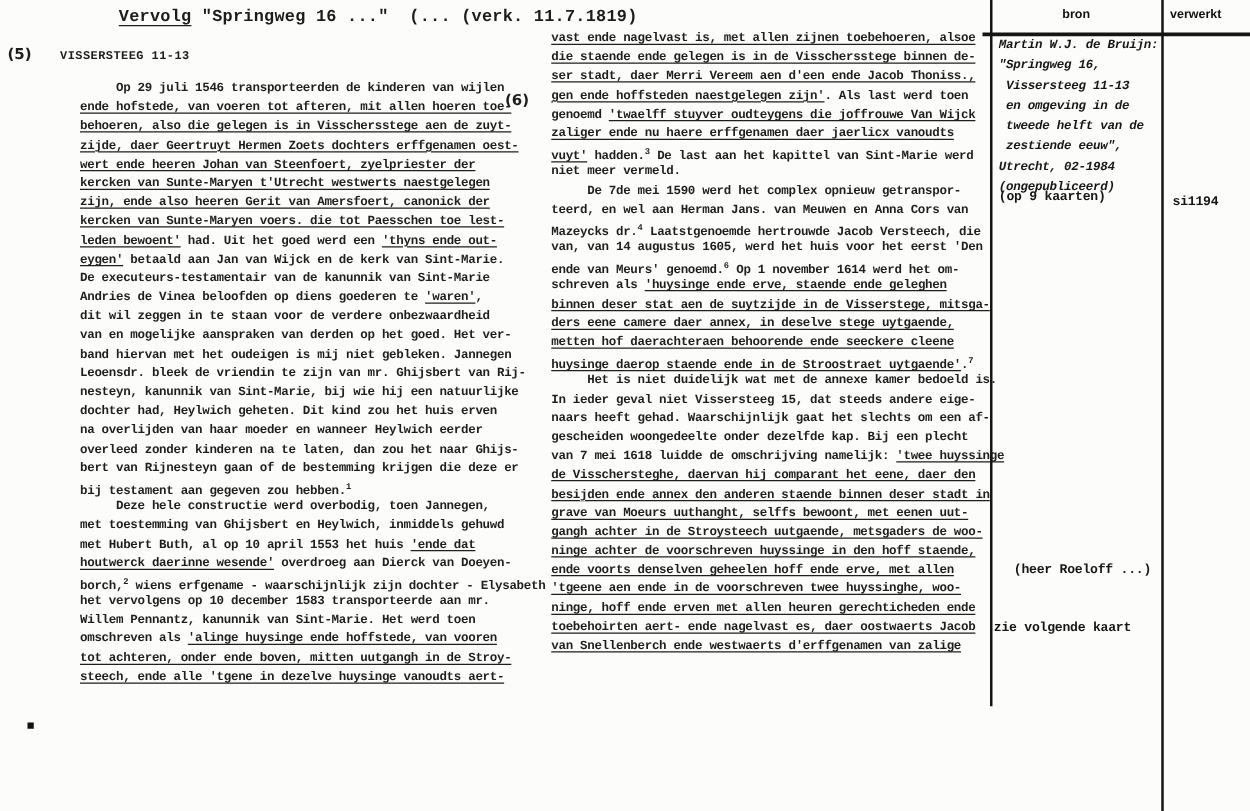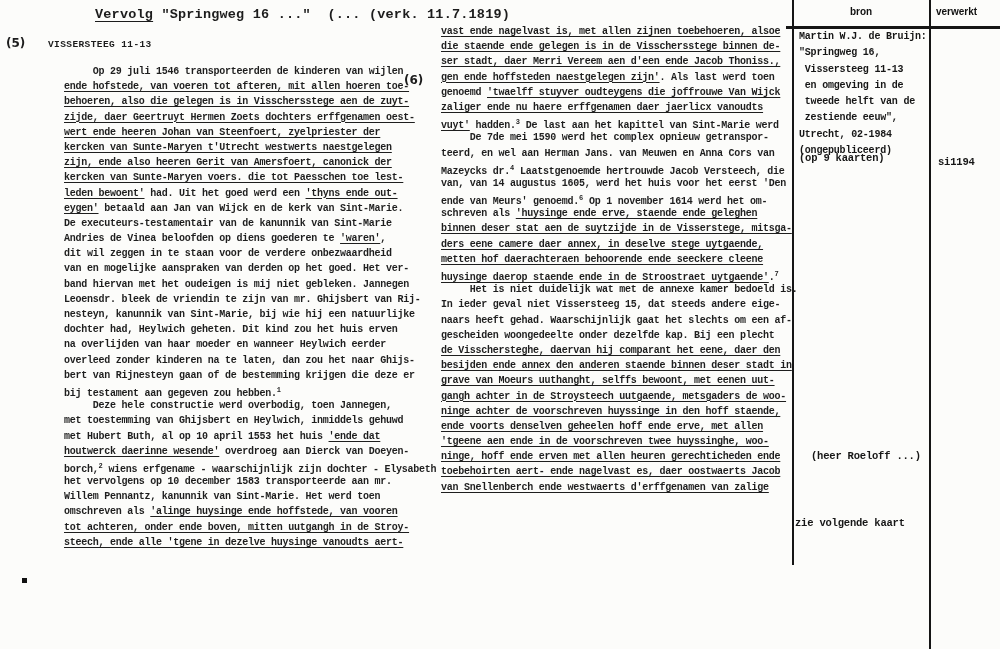--- a/index.html
+++ b/index.html
@@ -72,52 +72,54 @@
     <div class="tl"><span class="u">steech, ende alle 'tgene in dezelve huysinge vanoudts aert-</span></div>
   </div>
 <div class="abs col" style="left:429px;top:24px;width:378px;margin-left:12px;" id="rightcol">
     <div class="tl"><span class="u">vast ende nagelvast is, met allen zijnen toebehoeren, alsoe</span></div>
     <div class="tl"><span class="u">die staende ende gelegen is in de Visschersstege binnen de-</span></div>
     <div class="tl"><span class="u">ser stadt, daer Merri Vereem aen d'een ende Jacob Thoniss.,</span></div>
     <div class="tl"><span class="u">gen ende hoffsteden naestgelegen zijn'</span><span>. Als last werd toen</span></div>
     <div class="tl"><span>genoemd </span><span class="u">'twaelff stuyver oudteygens die joffrouwe Van Wijck</span></div>
     <div class="tl"><span class="u">zaliger ende nu haere erffgenamen daer jaerlicx vanoudts</span></div>
     <div class="tl"><span class="u">vuyt'</span><span> hadden.</span><span class="sup">3</span><span> De last aan het kapittel van Sint-Marie werd</span></div>
+    <div class="tl"><span>niet meer vermeld.</span></div>
     <div class="tl"><span>     De 7de mei 1590 werd het complex opnieuw getranspor-</span></div>
     <div class="tl"><span>teerd, en wel aan Herman Jans. van Meuwen en Anna Cors van</span></div>
     <div class="tl"><span>Mazeycks dr.</span><span class="sup">4</span><span> Laatstgenoemde hertrouwde Jacob Versteech, die</span></div>
     <div class="tl"><span>van, van 14 augustus 1605, werd het huis voor het eerst 'Den</span></div>
     <div class="tl"><span>ende van Meurs' genoemd.</span><span class="sup">6</span><span> Op 1 november 1614 werd het om-</span></div>
     <div class="tl"><span>schreven als </span><span class="u">'huysinge ende erve, staende ende geleghen</span></div>
     <div class="tl"><span class="u">binnen deser stat aen de suytzijde in de Visserstege, mitsga-</span></div>
     <div class="tl"><span class="u">ders eene camere daer annex, in deselve stege uytgaende,</span></div>
     <div class="tl"><span class="u">metten hof daerachteraen behoorende ende seeckere cleene</span></div>
     <div class="tl"><span class="u">huysinge daerop staende ende in de Stroostraet uytgaende'</span><span>.</span><span class="sup">7</span></div>
     <div class="tl"><span>     Het is niet duidelijk wat met de annexe kamer bedoeld is.</span></div>
     <div class="tl"><span>In ieder geval niet Vissersteeg 15, dat steeds andere eige-</span></div>
     <div class="tl"><span>naars heeft gehad. Waarschijnlijk gaat het slechts om een af-</span></div>
     <div class="tl"><span>gescheiden woongedeelte onder dezelfde kap. Bij een plecht</span></div>
+    <div class="tl"><span>van 7 mei 1618 luidde de omschrijving namelijk: </span><span class="u">'twee huyssinge</span></div>
     <div class="tl"><span class="u">de Visschersteghe, daervan hij comparant het eene, daer den</span></div>
     <div class="tl"><span class="u">besijden ende annex den anderen staende binnen deser stadt in</span></div>
     <div class="tl"><span class="u">grave van Moeurs uuthanght, selffs bewoont, met eenen uut-</span></div>
     <div class="tl"><span class="u">gangh achter in de Stroysteech uutgaende, metsgaders de woo-</span></div>
     <div class="tl"><span class="u">ninge achter de voorschreven huyssinge in den hoff staende,</span></div>
     <div class="tl"><span class="u">ende voorts denselven geheelen hoff ende erve, met allen</span></div>
     <div class="tl"><span class="u">'tgeene aen ende in de voorschreven twee huyssinghe, woo-</span></div>
     <div class="tl"><span class="u">ninge, hoff ende erven met allen heuren gerechticheden ende</span></div>
     <div class="tl"><span class="u">toebehoirten aert- ende nagelvast es, daer oostwaerts Jacob</span></div>
     <div class="tl"><span class="u">van Snellenberch ende westwaerts d'erffgenamen van zalige</span></div>
   </div>
 
 <div class="abs vline" style="left:792px;top:0;height:565px;"></div>
 <div class="abs vline" style="left:929px;top:0;height:649px;"></div>
 <div class="abs hline" style="left:786px;top:26px;width:214px;"></div>
 
 <div class="abs th" style="left:793px;top:6px;width:136px;text-align:center;">bron</div>
 <div class="abs th" style="left:936px;top:6px;">verwerkt</div>
 
-<div class="abs bron-text" style="left:799px;top:29px;" id="bronblock"><div>Martin W.J. de Bruijn:</div><div>"Springweg 16,</div><div> Vissersteeg 11-13</div><div> en omgeving in de</div><div> tweede helft van de</div><div> zestiende eeuw",</div><div>Utrecht, 02-1984</div><div>(ongepubliceerd)</div></div>
+<div class="abs bron-text" style="left:799px;top:29px;font-style:italic;" id="bronblock"><div>Martin W.J. de Bruijn:</div><div>"Springweg 16,</div><div> Vissersteeg 11-13</div><div> en omgeving in de</div><div> tweede helft van de</div><div> zestiende eeuw",</div><div>Utrecht, 02-1984</div><div>(ongepubliceerd)</div></div>
 <div class="abs side-note" style="left:799px;top:152px;font-family:Liberation Mono, monospace;">(op 9 kaarten)</div>
 <div class="abs side-note" style="left:938px;top:156px;">si1194</div>
 <div class="abs side-note" style="left:795px;top:450px;margin-left:16px;">(heer Roeloff ...)</div>
-<div class="abs side-note" style="left:795px;top:497px;margin-top:20px;">zie volgende kaart</div>
+<div class="abs side-note" style="left:795px;top:497px;">zie volgende kaart</div>
 
 <div class="abs dot" style="left:22px;top:578px;"></div>
 
 </body></html>

